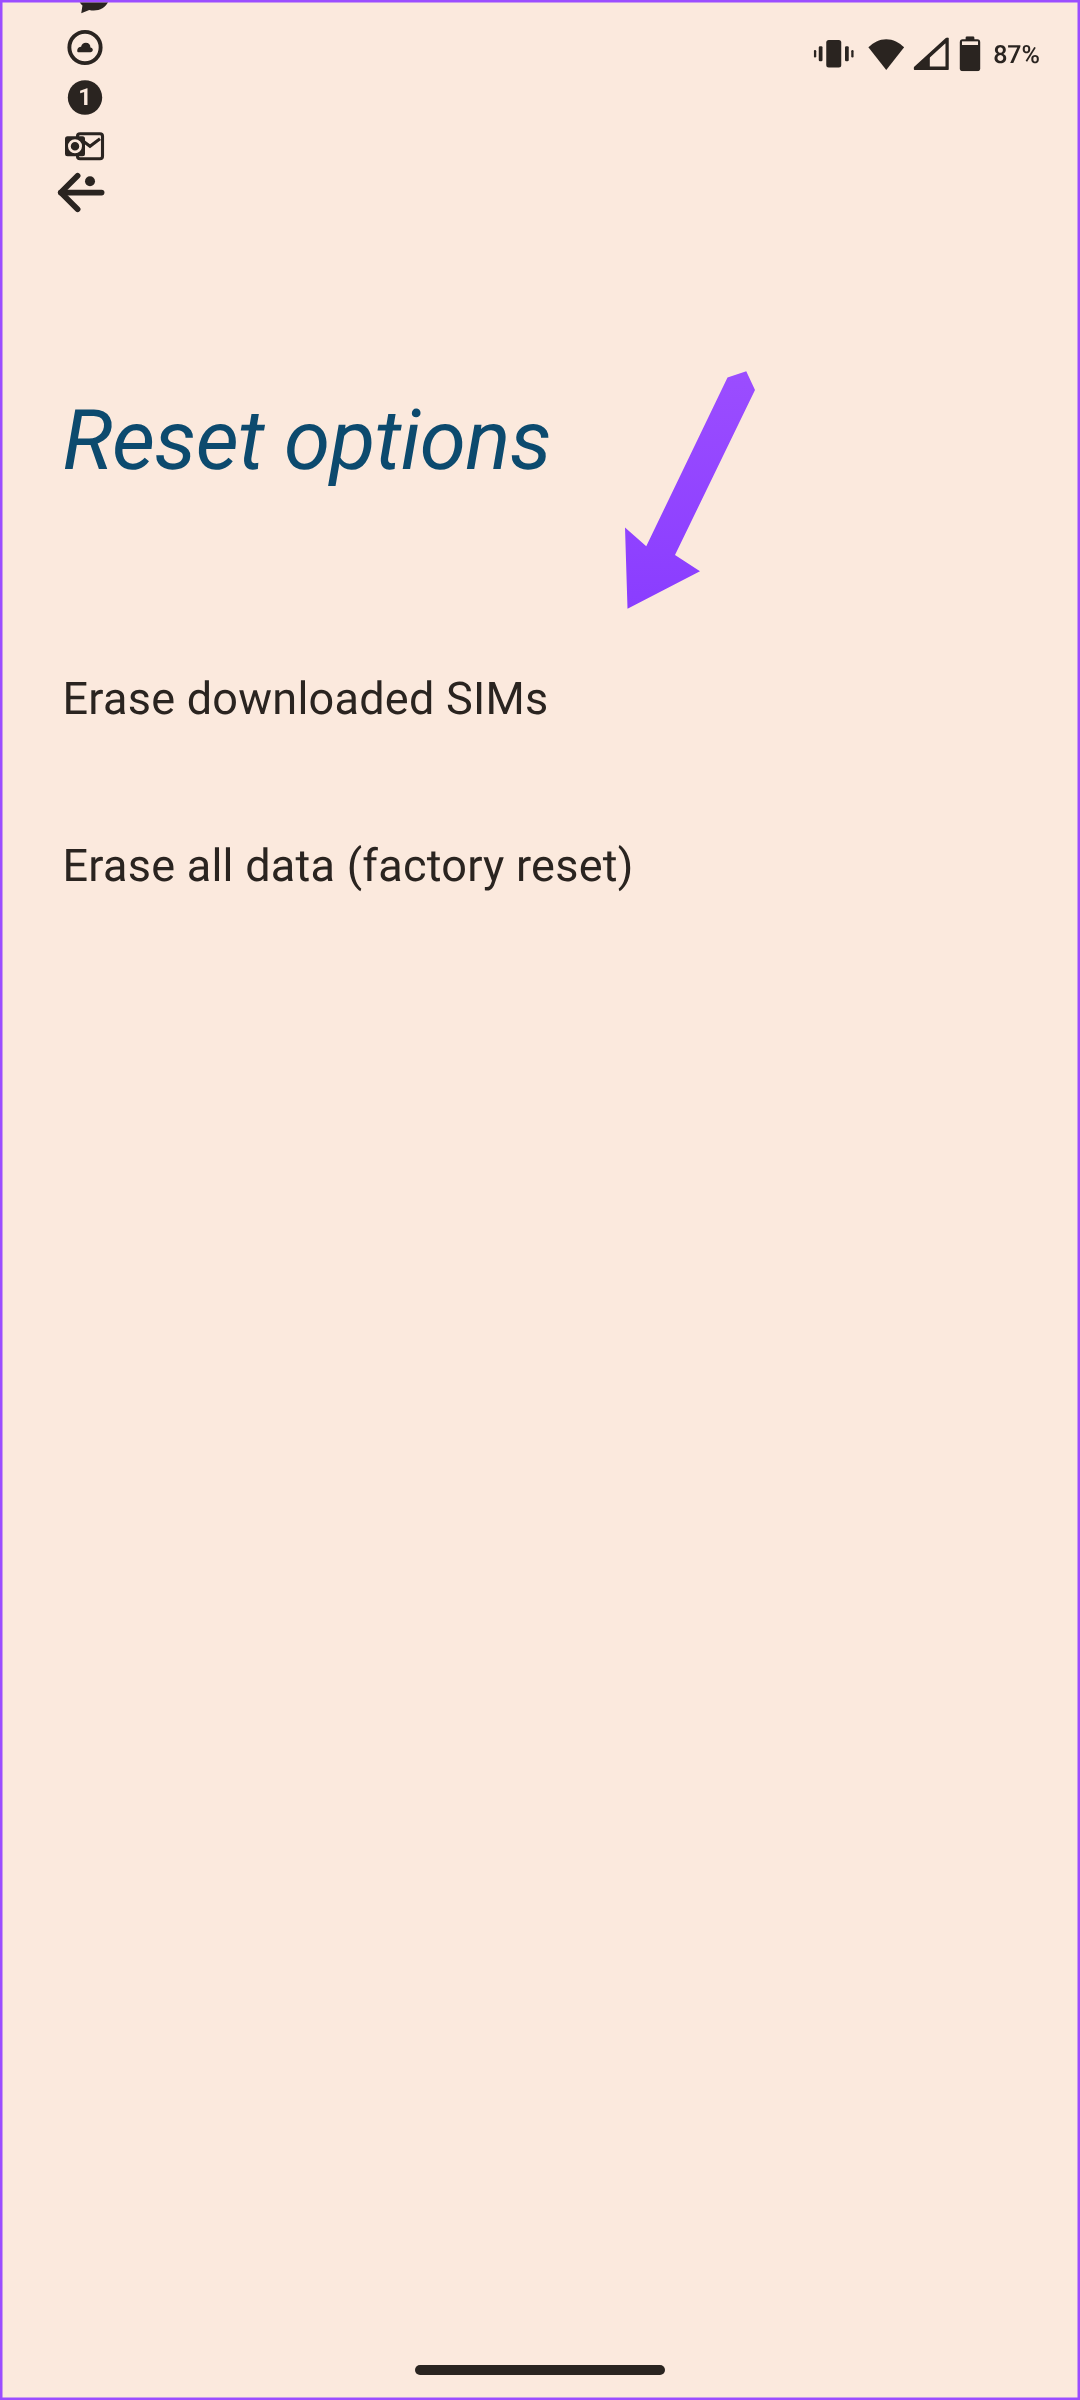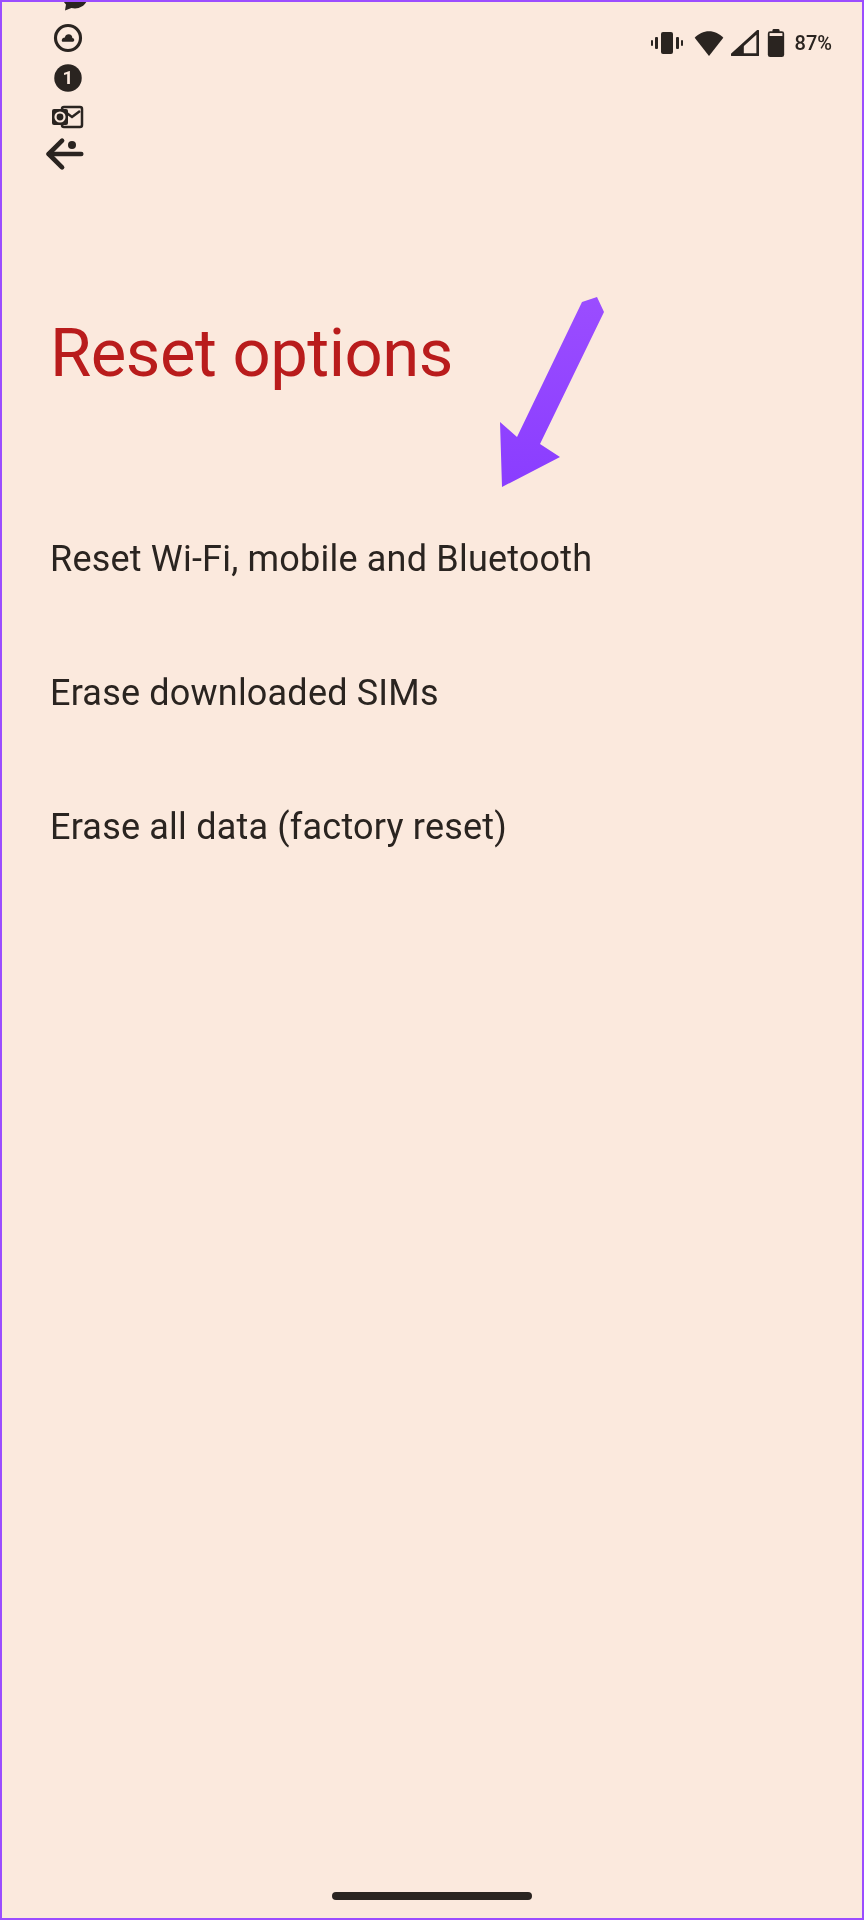--- a/index.html
+++ b/index.html
@@ -48,23 +48,24 @@
       width: 60px;
       height: 60px;
       display: flex;
       align-items: center;
       justify-content: center;
       cursor: pointer;
     }
     .page-title {
       font-size: 67px;
       font-weight: 400;
-      color: #b91c1c;
+      color: #0c4a6e;
       margin: 130px 0 0 48px;
       letter-spacing: -0.5px;
+      font-style: italic;
     }
     .options-list {
       margin-top: 100px;
     }
     .option-item {
       padding: 46px 48px;
       font-size: 36px;
       font-weight: 400;
       color: #2a2420;
       cursor: pointer;
@@ -173,21 +174,20 @@
 <div class="back-button">
   <svg width="46" height="46" viewBox="0 0 24 24" fill="none" stroke="#2a2420" stroke-width="2.4" stroke-linecap="round" stroke-linejoin="round">
     <line x1="21" y1="12" x2="4" y2="12"></line>
     <polyline points="11 5 4 12 11 19"></polyline>
   </svg>
 </div>
 
 <h1 class="page-title">Reset options</h1>
 
 <div class="options-list">
-  <div class="option-item">Reset Wi-Fi, mobile and Bluetooth</div>
   <div class="option-item">Erase downloaded SIMs</div>
   <div class="option-item">Erase all data (factory reset)</div>
 </div>
 
 <div class="arrow-annotation">
   <svg width="140" height="220" viewBox="0 0 140 220">
     <defs>
       <linearGradient id="arrowGrad" x1="0%" y1="0%" x2="0%" y2="100%">
         <stop offset="0%" stop-color="#9b4dff"></stop>
         <stop offset="100%" stop-color="#8a3dff"></stop>

